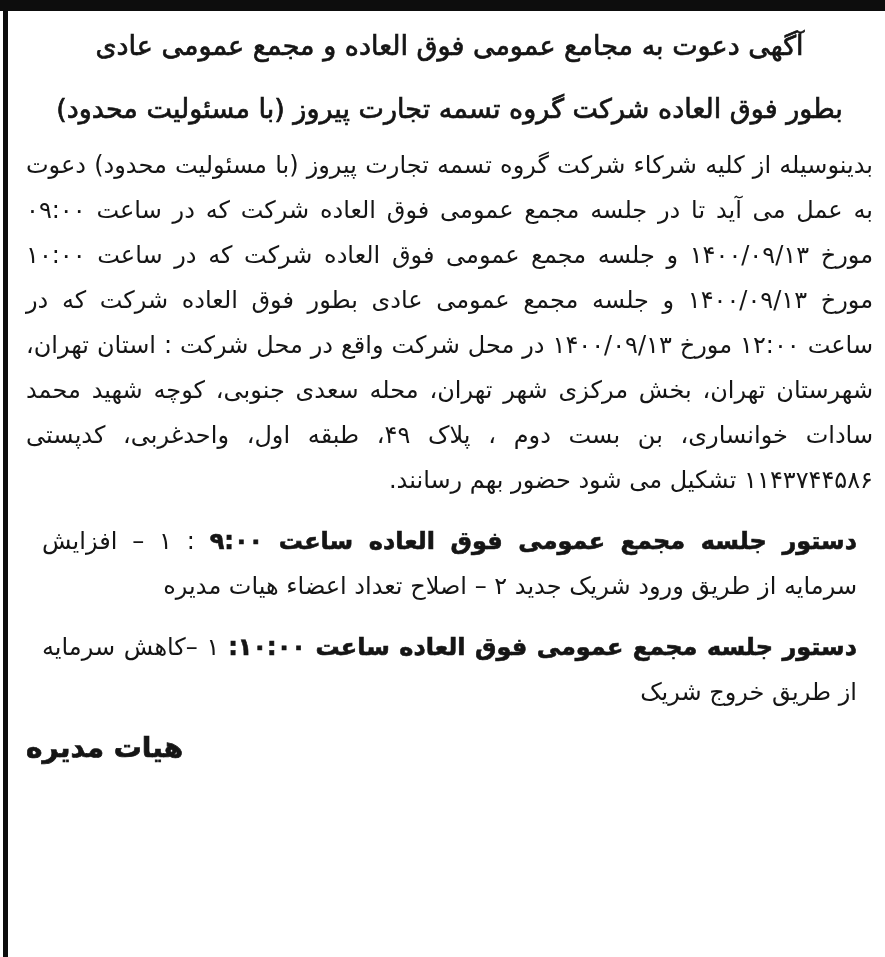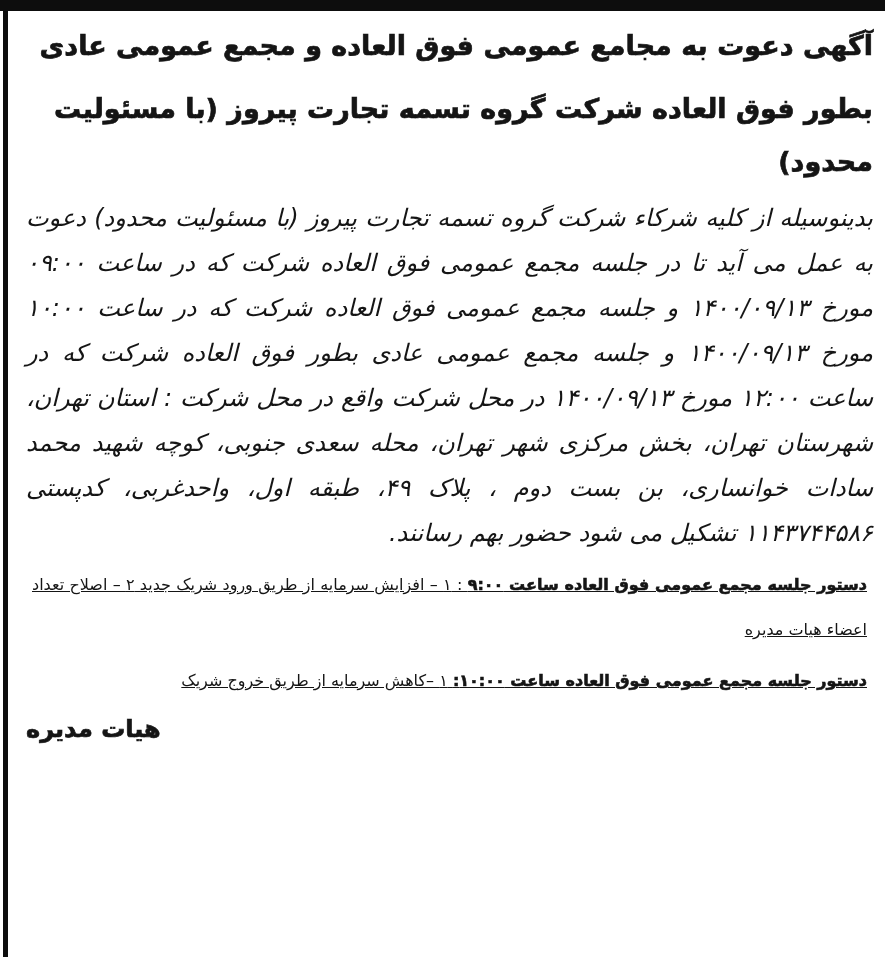--- a/index.html
+++ b/index.html
@@ -27,53 +27,51 @@
   }
   .content {
     position: absolute;
     top: 11px;
     right: 12px;
     left: 26px;
     direction: rtl;
     unicode-bidi: embed;
   }
   .headline {
-    text-align: right;
-    font-weight: bold;
+    text-align: center;
+    font-weight: normal;
     font-size: 27px;
     line-height: 53px;
     padding: 8px 0 2px 0;
     -webkit-text-stroke: 0.7px;
   }
   .body-text {
     margin: 6px 0 0 0;
     font-size: 24px;
     line-height: 45px;
     text-align: justify;
-    font-style: italic;
   }
   .agenda {
-    margin: 6px;
-    font-size: 16px;
+    margin: 16px;
+    font-size: 24px;
     line-height: 45px;
     text-align: justify;
-    text-decoration: underline;
   }
   .agenda-title {
     font-weight: bold;
     -webkit-text-stroke: 0.6px;
   }
   .agenda.stretch-title .agenda-title {
     display: block;
     text-align: justify;
     text-align-last: justify;
   }
   .signature {
     margin: 12px 0 0 0;
-    font-size: 24px;
+    font-size: 28px;
     font-weight: bold;
     text-align: left;
     -webkit-text-stroke: 0.7px;
   }
 </style>
 </head>
 <body>
 
 <div class="page">
   <div class="top-rule"></div>

